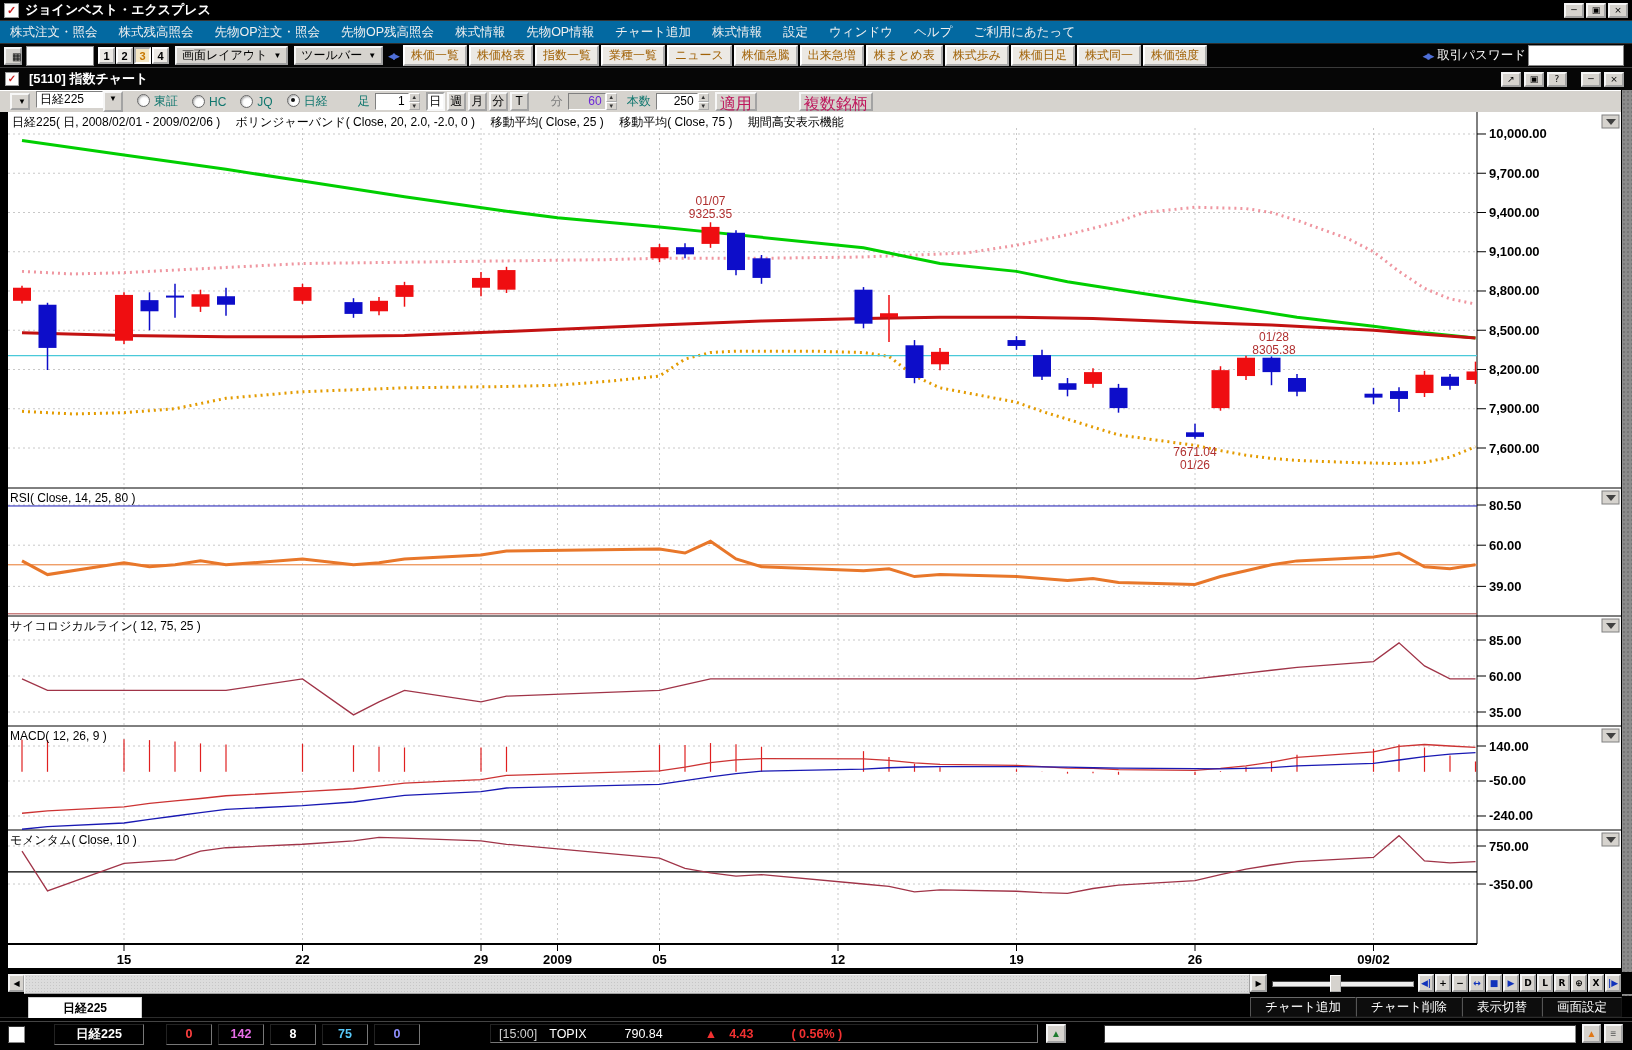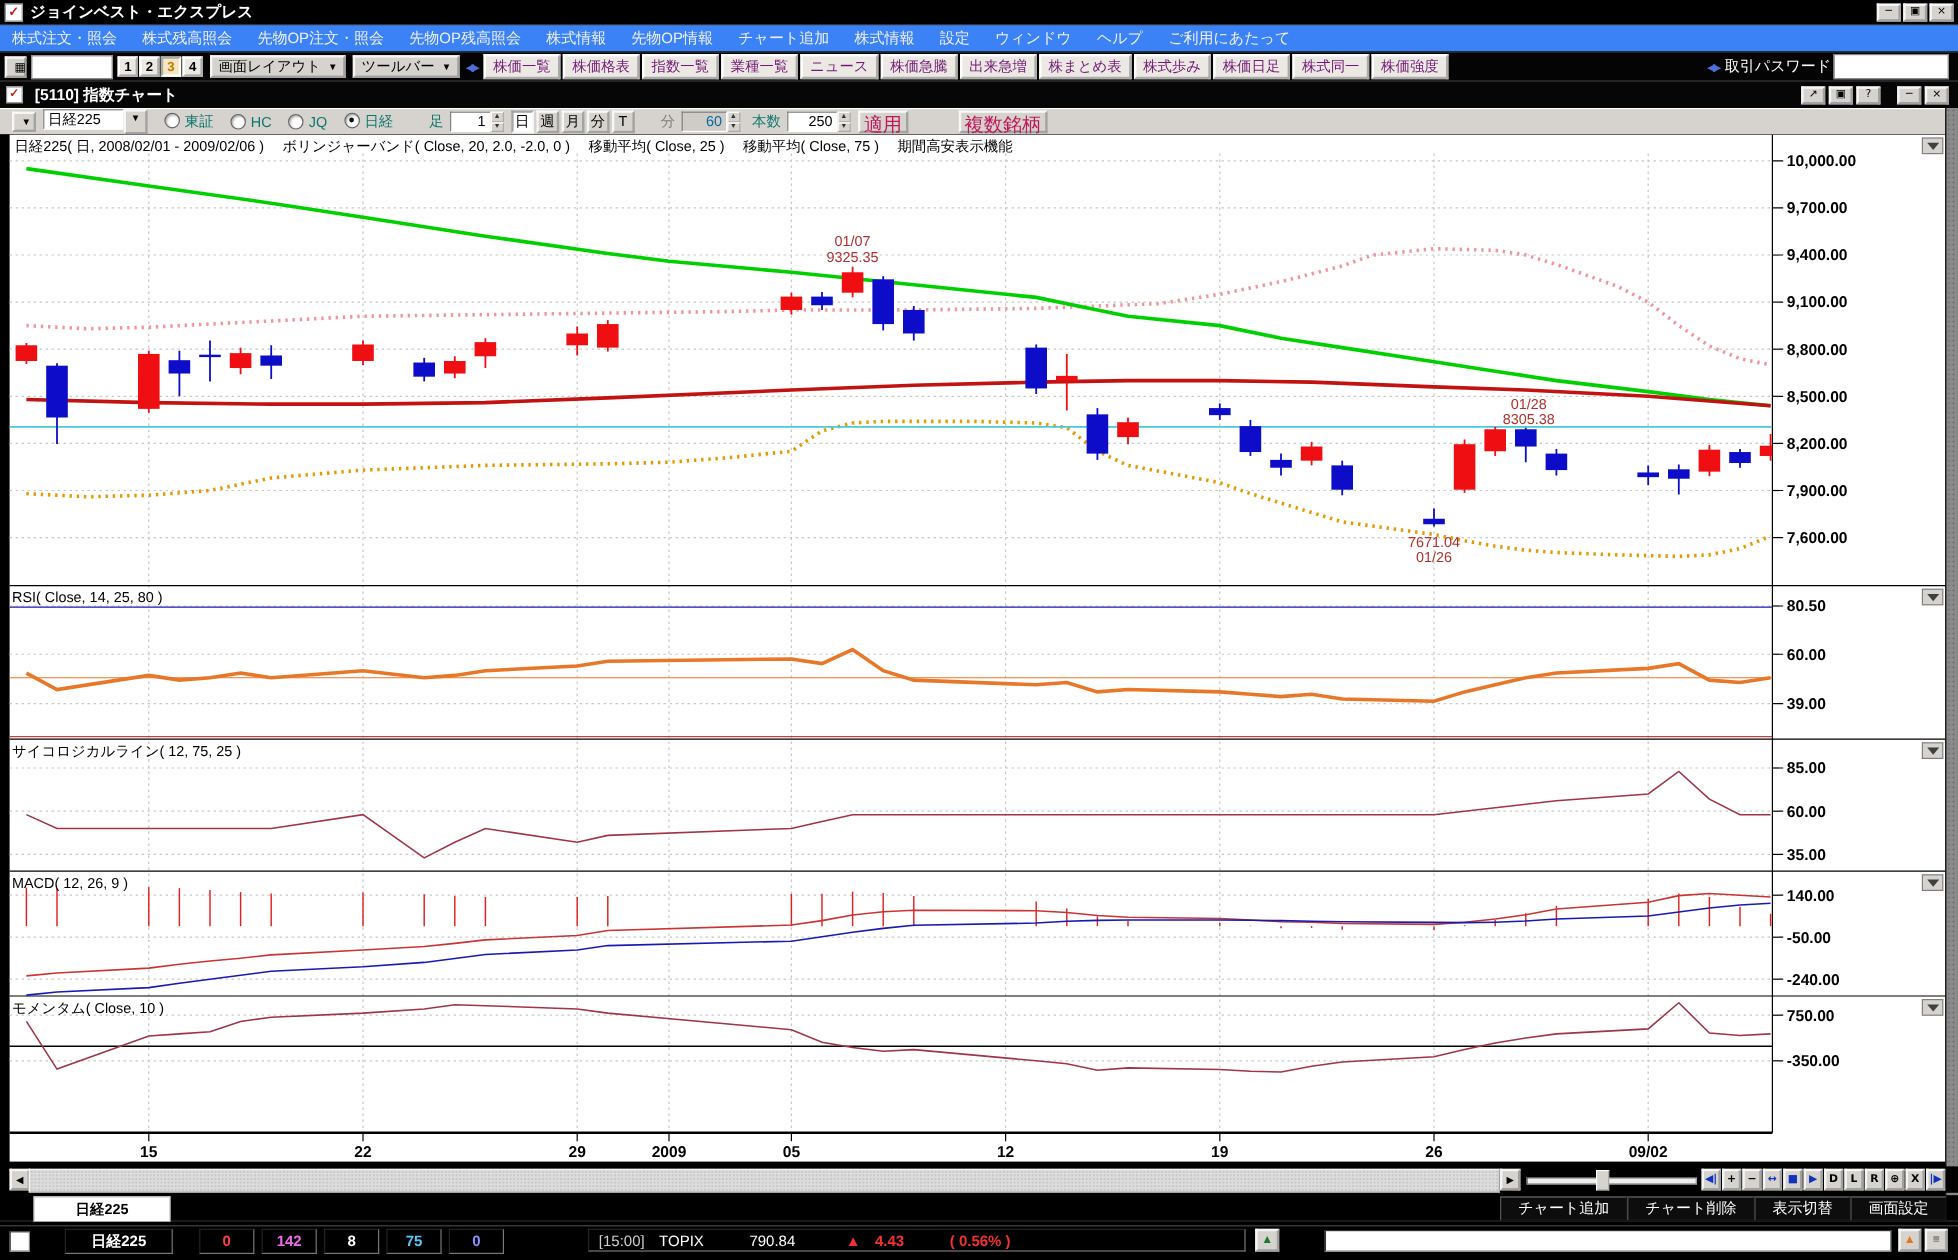--- a/index.html
+++ b/index.html
@@ -7,37 +7,37 @@
   .row{position:absolute;left:0;width:1632px;box-sizing:border-box}
   
   #titlebar{top:0;height:20px;background:#000;display:flex;align-items:center;padding-left:4px}
   .appicon{width:13px;height:13px;background:#fff;border:1px solid #999;color:#c81e1e;font-size:11px;
     line-height:12px;text-align:center;font-weight:bold;margin-right:6px}
   #apptitle{font-size:13px;font-weight:bold;color:#fff}
   .winbtns{margin-left:auto;display:flex;gap:2px;padding-right:4px}
   .wb{width:20px;height:15px;background:#d6d3ce;border:2px outset #f5f5f5;color:#000;font-size:9px;
     line-height:10px;text-align:center;padding:0;font-family:"DejaVu Sans",sans-serif;cursor:pointer}
   
-  #menubar{top:20px;height:23px;background:#3b82f6;border-top:1px solid #333;display:flex;align-items:center;
+  #menubar{top:20px;height:23px;background:#0369a1;border-top:1px solid #333;display:flex;align-items:center;
     gap:21px;padding-left:10px;font-size:12.5px;color:#efefef}
   .mitem{white-space:nowrap;cursor:pointer}
   
   #toolbar{top:43px;height:24px;background:#040404;border-top:1px solid #2e2e2e;display:flex;align-items:center;
     padding-left:4px;gap:2px}
   .tbicon{width:18px;height:18px;background:#d6d3ce;border:2px outset #f5f5f5;color:#000;font-size:10px;
     line-height:14px;text-align:center}
   #tbinput{width:62px;height:16px;background:#fff;border:1px solid #888;margin:0 2px}
   .numbtn{width:17px;height:17px;background:#ece9e4;border:2px outset #fff;color:#000;font-size:11px;
     font-weight:bold;line-height:12px;text-align:center;padding:0}
   .numbtn.active{background:#f5e7c4;color:#c87800;border-style:inset}
   .ddbtn{height:19px;background:#d6d3ce;border:2px outset #f5f5f5;color:#000;font-size:12px;display:flex;
     align-items:center;gap:6px;padding:0 5px;margin-left:4px}
   .ddbtn .caret{font-size:8px}
   .sep2{color:#4f6fd8;font-size:9px;margin:0 3px;letter-spacing:-2px}
-  .quickbtn{height:21px;background:#ece9e4;border:2px outset #fff;color:#701a75;font-size:12px;
+  .quickbtn{height:21px;background:#ece9e4;border:2px outset #fff;color:#a16207;font-size:12px;
     padding:0 6px;white-space:nowrap}
   #pwgroup{margin-left:auto;display:flex;align-items:center;padding-right:8px}
   #pwlabel{font-size:12.5px;color:#fff;margin:0 2px}
   #pwinput{width:90px;height:17px;background:#fff;border:1px solid #888}
   
   #cwtitle{top:67px;height:23px;background:#060606;border-top:1px solid #3a3a3a;display:flex;
     align-items:center;padding-left:5px}
   #cwtext{font-size:13px;font-weight:bold;color:#fff;margin-left:4px}
   #cwbtns{margin-left:auto;display:flex;gap:3px;padding-right:8px}
   #cwbtns .gap{width:8px}
@@ -53,21 +53,21 @@
     line-height:12px;text-align:center;color:#000}
   #markets{display:flex;align-items:center;gap:14px;margin-left:14px}
   .radio{width:11px;height:11px;border-radius:50%;background:#fff;border:1px solid #666;display:inline-block;
     position:relative;margin-right:4px;vertical-align:-2px;box-shadow:inset 1px 1px 2px #aaa}
   .radio.on::after{content:"";position:absolute;left:3px;top:3px;width:4px;height:4px;border-radius:50%;background:#111}
   .clabel{color:#0f766e}
   .clabel.dis{color:#7c7c7c}
   .numspin{display:flex;height:17px;margin-left:5px}
   .numbox{background:#fff;border:1px solid;border-color:#808080 #fff #fff #808080;font-size:12px;
     line-height:15px;text-align:right;padding:0 3px;color:#000}
-  .numspin.dis .numbox{background:#cfccc6;color:#0369a1}
+  .numspin.dis .numbox{background:#cfccc6;color:#6d28d9}
   .spin{width:11px;display:flex;flex-direction:column}
   .spin span{flex:1;background:#d6d3ce;border:1px outset #fff;font-size:6px;line-height:6px;
     text-align:center;color:#333}
   .pbtn{width:19px;height:19px;background:#d6d3ce;border:2px outset #f7f7f7;color:#000;font-size:12px;
     line-height:15px;text-align:center;padding:0;margin-left:2px}
   .pbtn.active{border-style:inset;background:#fff}
   .cbtn{height:19px;background:#d6d3ce;border:2px outset #f7f7f7;color:#be185d;font-size:16px;
     padding:0 3px;margin-left:6px}
   
   #chartarea{position:absolute;top:112px;left:0;width:1622px;height:858px;background:#000}

